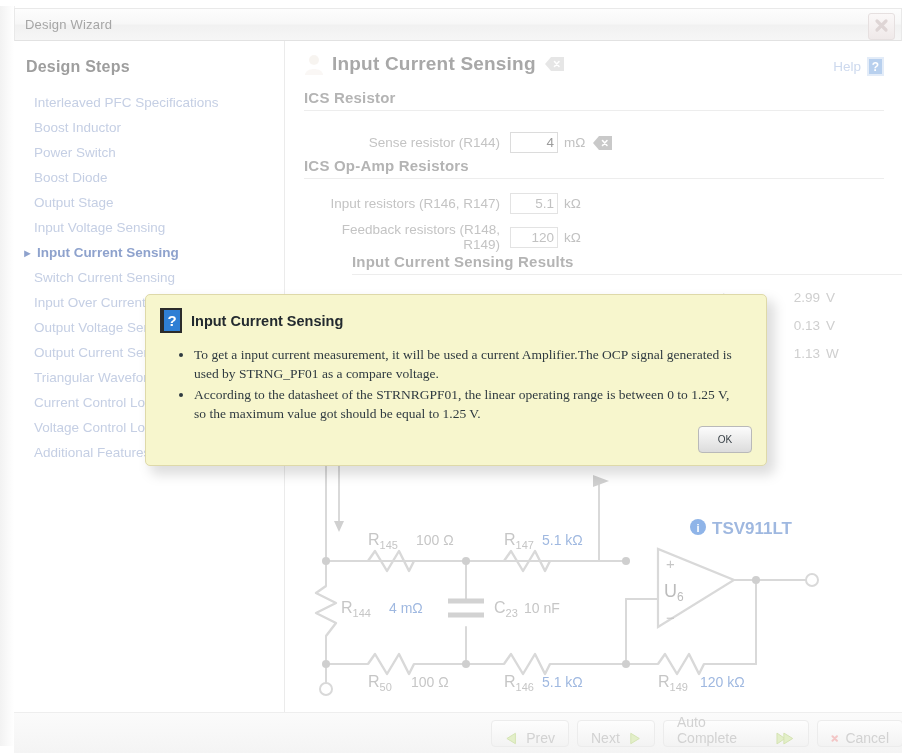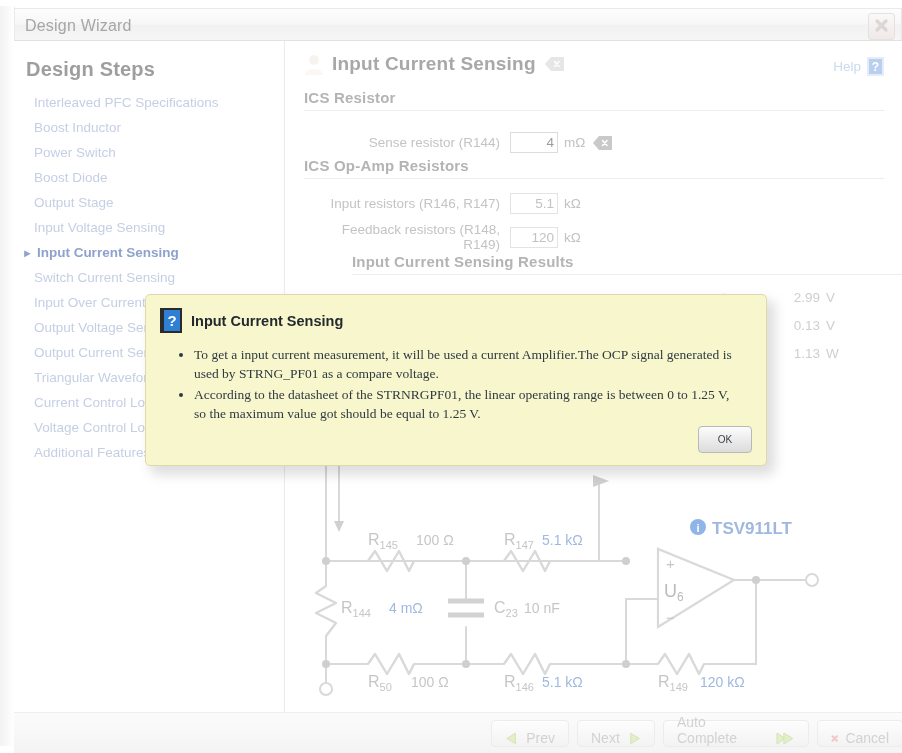--- a/index.html
+++ b/index.html
@@ -31,21 +31,21 @@
     left: 14px; top: 8px;
     width: 888px; height: 33px;
     background: linear-gradient(to bottom, #fdfdfd 0%, #f7f7f7 48%, #f1f1f1 52%, #f6f6f6 100%);
     border: 1px solid #e9e9e9;
     border-bottom: 1px solid #e2e2e2;
     box-sizing: border-box;
   }
   .titlebar-text {
     position: absolute;
     left: 10px; top: 8px;
-    font-size: 16px;
+    font-size: 13px;
     color: #a6a6a6;
     letter-spacing: .2px;
   }
   .win-close {
     position: absolute;
     right: 6px; top: 4px;
     width: 25px; height: 25px;
     border: 1px solid #e6e0e0;
     border-radius: 3px;
     background: linear-gradient(to bottom, #fbf8f8, #efe9e9);
@@ -65,21 +65,21 @@
     position: absolute;
     left: 0; top: 0;
     width: 271px; height: 671px;
     background: #ffffff;
     border-right: 1px solid #ebebeb;
     box-sizing: border-box;
   }
   .sidebar-title {
     position: absolute;
     left: 12px; top: 17px;
-    font-size: 20px;
+    font-size: 16px;
     font-weight: bold;
     color: #9e9e9e;
     letter-spacing: .2px;
   }
   .steps {
     position: absolute;
     left: 0; top: 49px;
     width: 271px;
   }
   .step {

